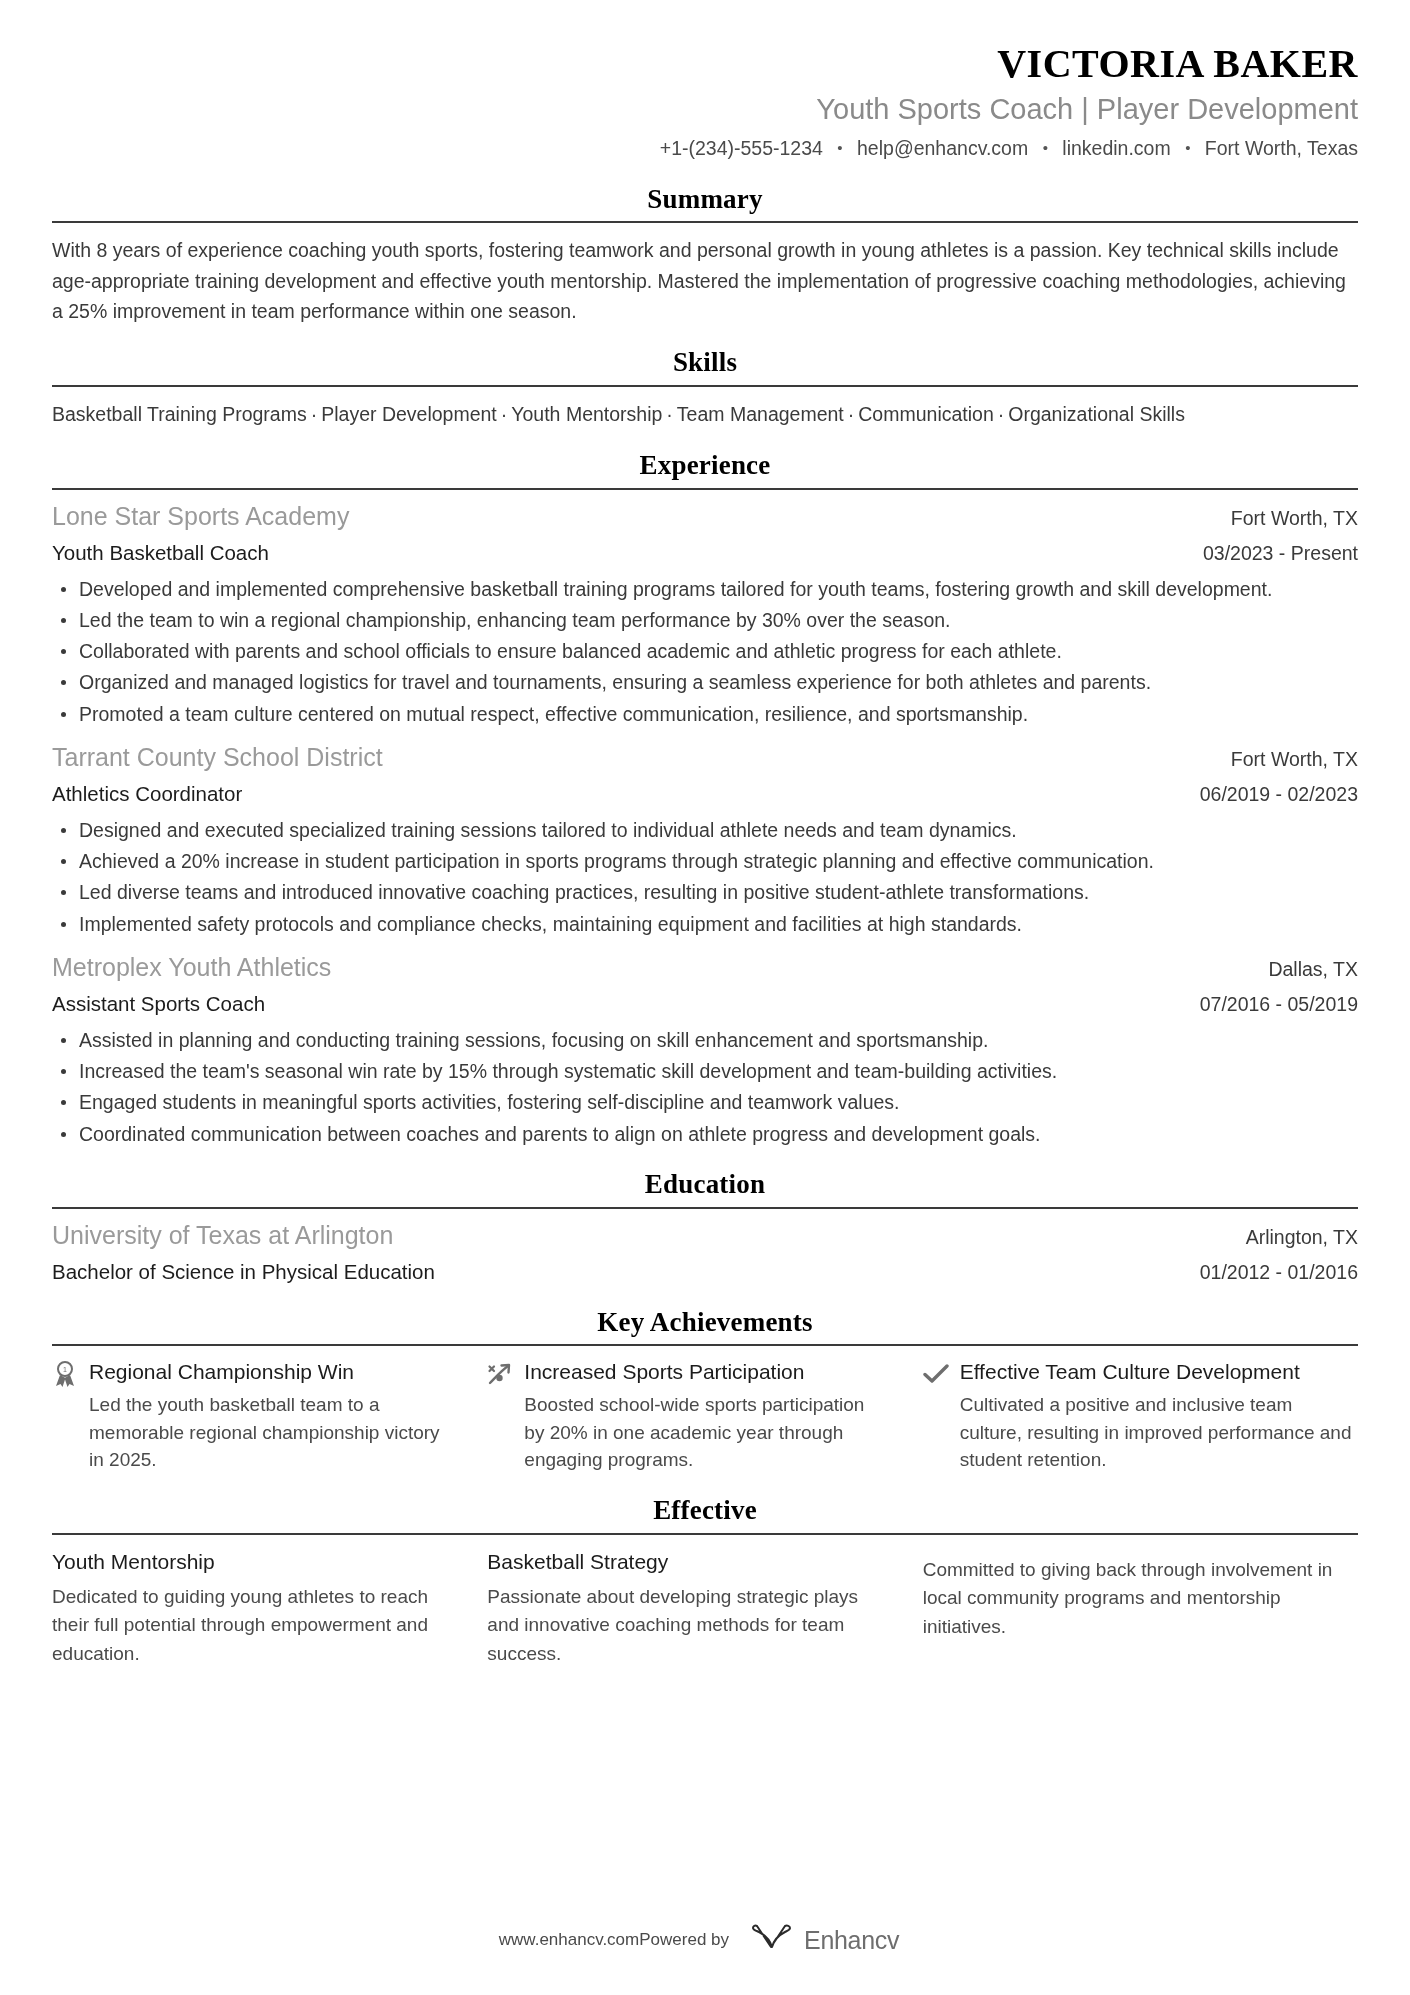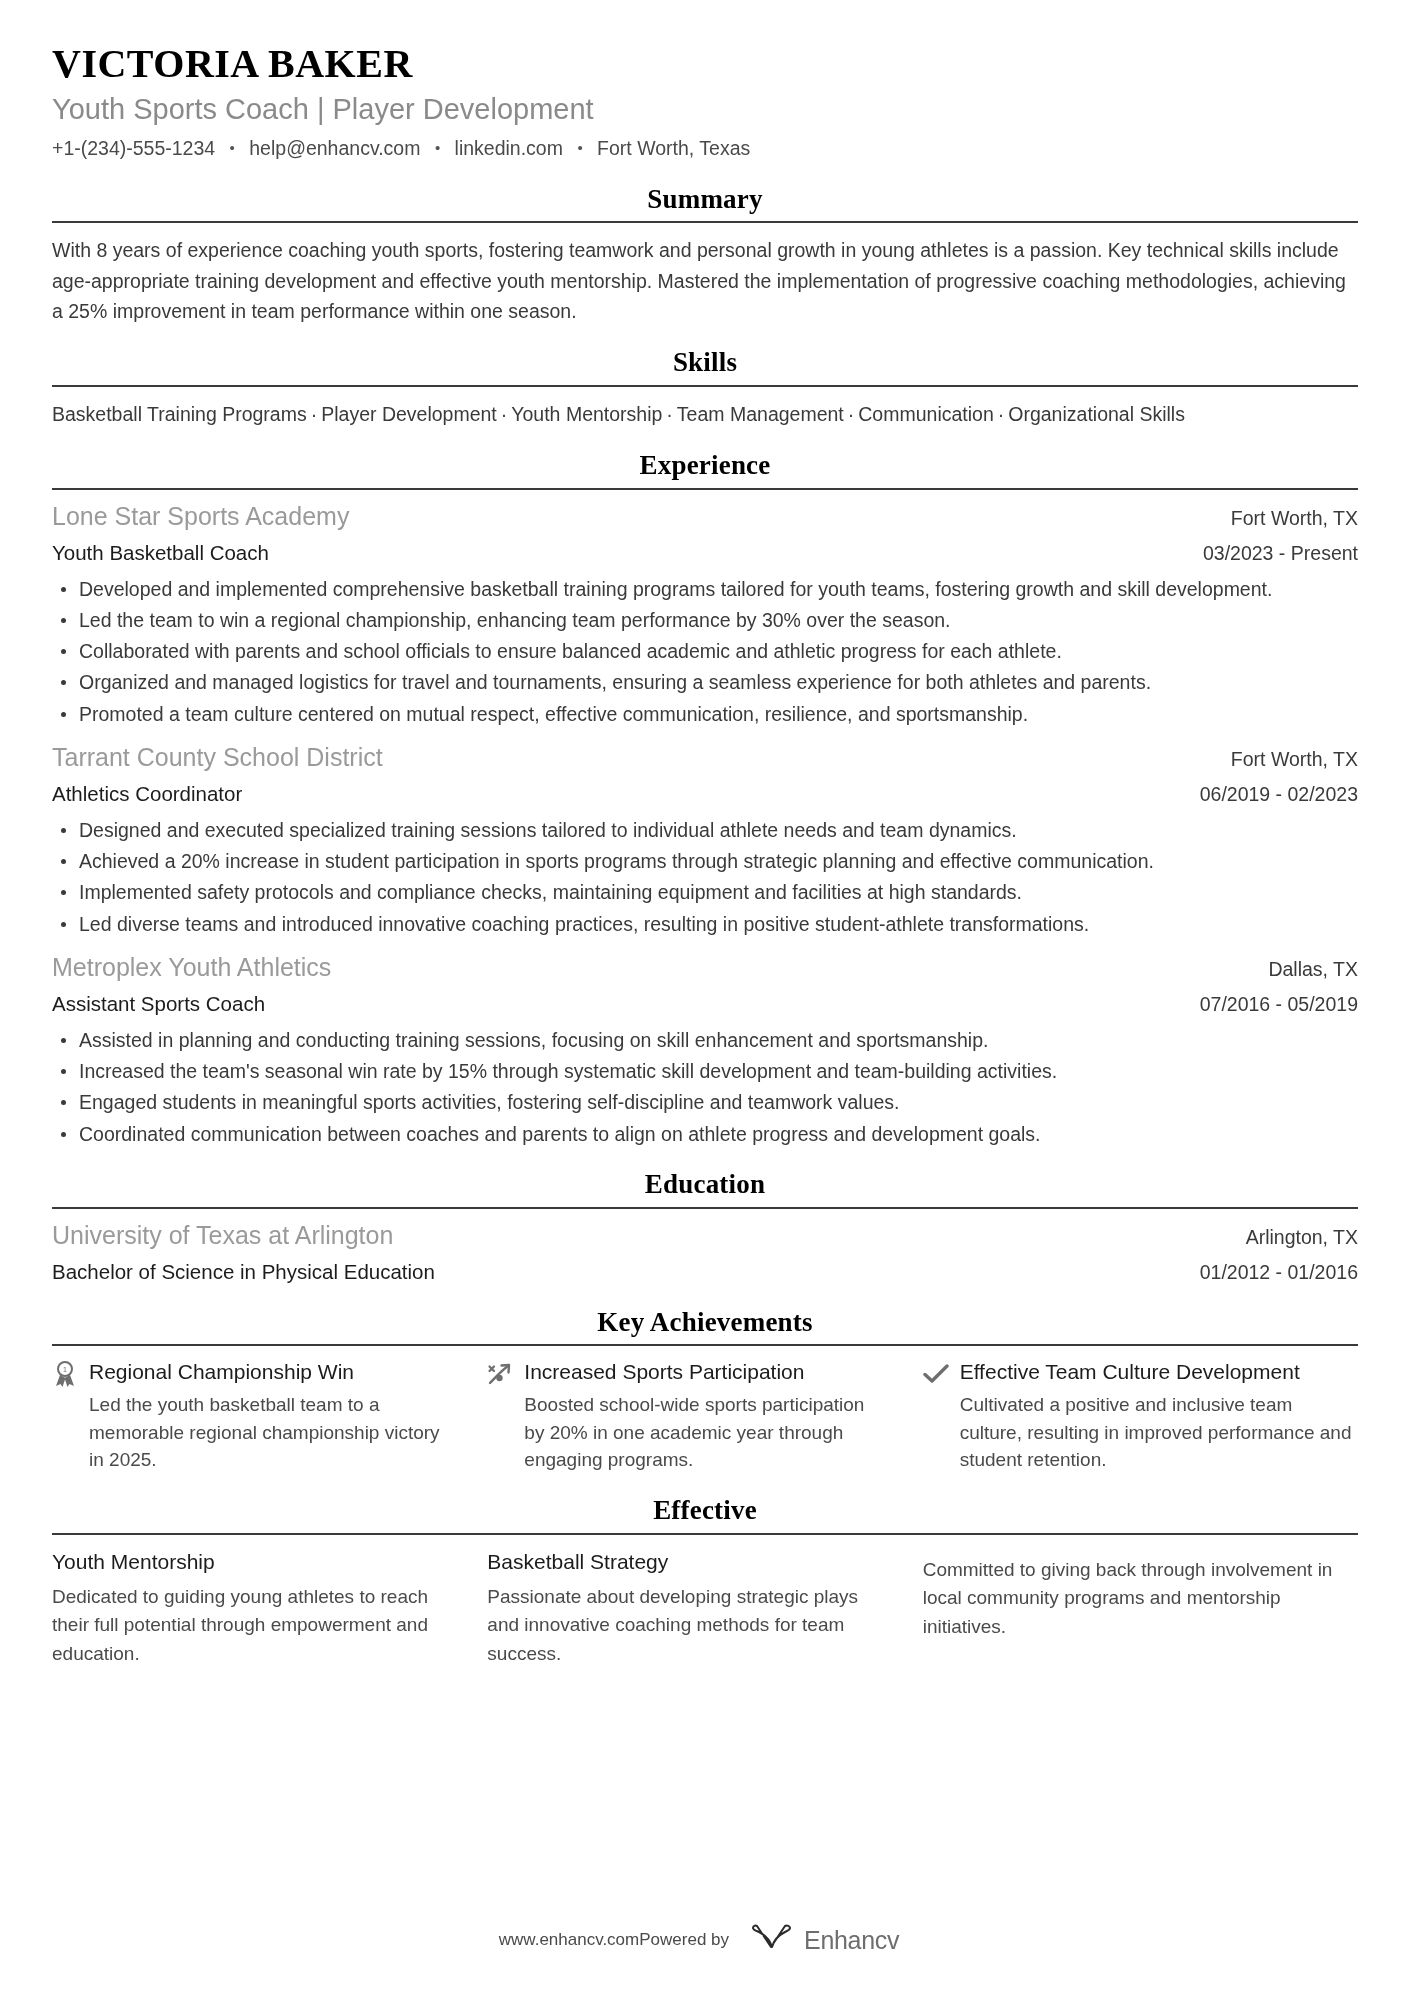--- a/index.html
+++ b/index.html
@@ -14,21 +14,21 @@
   }
   .page {
     width: 1410px;
     min-height: 1995px;
     background: #fff;
     position: relative;
     padding: 0 52px;
   }
 
   
-  .hdr { text-align: left; padding-top: 40px; }
+  .hdr { text-align: right; padding-top: 40px; }
   .hdr-name {
     font-family: "Liberation Serif", serif;
     font-weight: bold;
     font-size: 40px;
     letter-spacing: 0.5px;
     color: #000;
     line-height: 1.18;
   }
   .hdr-role {
     font-size: 29px;
@@ -295,22 +295,22 @@
             <div class="entry-org">Tarrant County School District</div>
             <div class="entry-loc">Fort Worth, TX</div>
           </div>
           <div class="entry-sub">
             <div class="entry-title">Athletics Coordinator</div>
             <div class="entry-dates">06/2019 - 02/2023</div>
           </div>
           <ul class="bullets">
             <li>Designed and executed specialized training sessions tailored to individual athlete needs and team dynamics.</li>
             <li>Achieved a 20% increase in student participation in sports programs through strategic planning and effective communication.</li>
+            <li>Led diverse teams and introduced innovative coaching practices, resulting in positive student-athlete transformations.</li>
             <li>Implemented safety protocols and compliance checks, maintaining equipment and facilities at high standards.</li>
-            <li>Led diverse teams and introduced innovative coaching practices, resulting in positive student-athlete transformations.</li>
           </ul>
         </div>
         <div class="entry">
           <div class="entry-head">
             <div class="entry-org">Metroplex Youth Athletics</div>
             <div class="entry-loc">Dallas, TX</div>
           </div>
           <div class="entry-sub">
             <div class="entry-title">Assistant Sports Coach</div>
             <div class="entry-dates">07/2016 - 05/2019</div>

